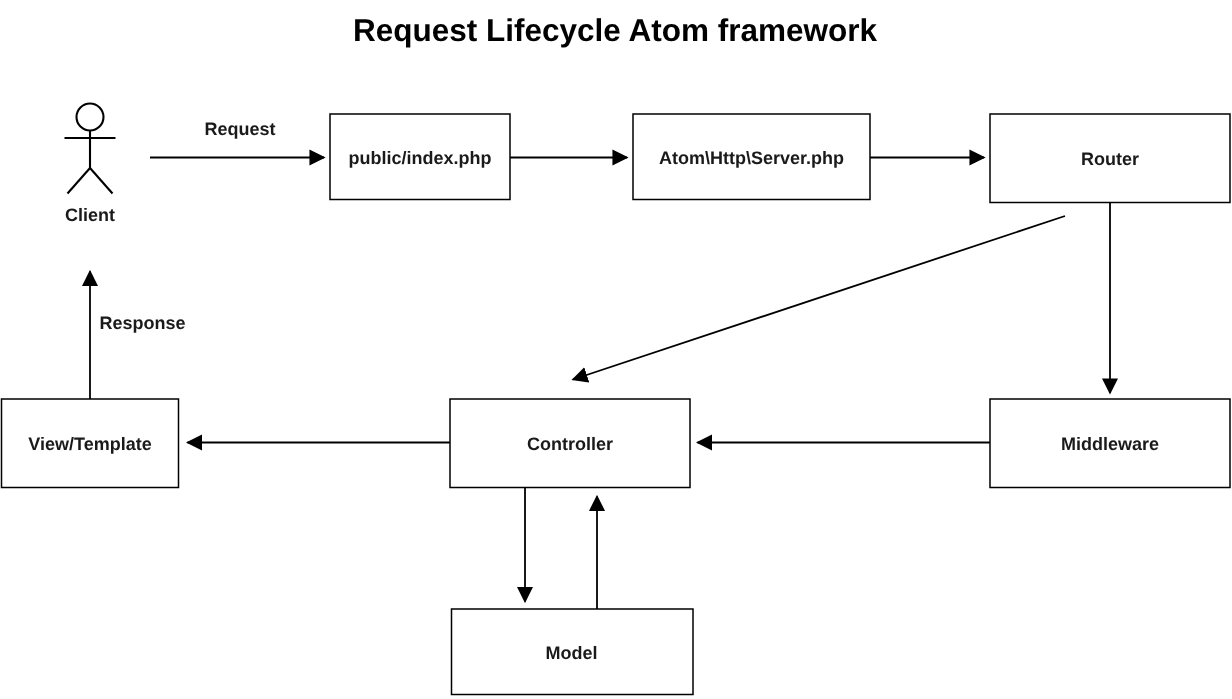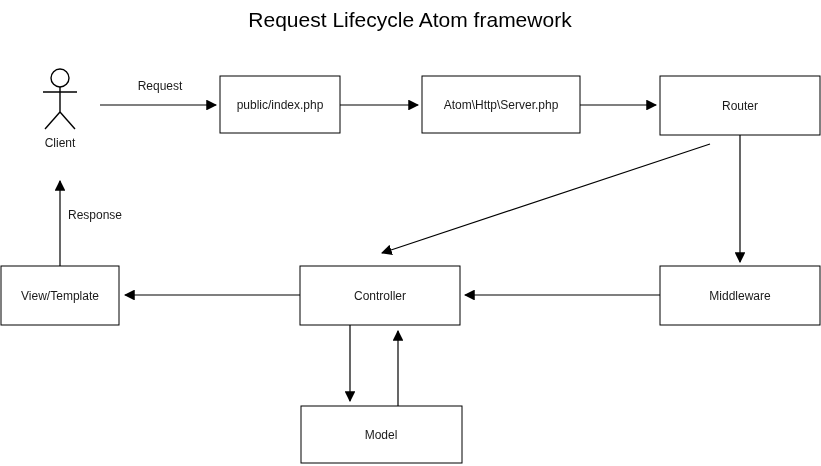--- a/index.html
+++ b/index.html
@@ -3,21 +3,21 @@
 <meta charset="utf-8">
 <style>
   html, body {
     margin: 0;
     padding: 0;
     background: #ffffff;
     width: 821px;
     height: 466px;
     font-family: "Liberation Sans", sans-serif;
   }
-  .canvas-wrap { position: relative; width: 740px; height: 466px; }
+  .canvas-wrap { position: relative; width: 740px; height: 466px; font-weight: bold; }
   svg { display: block; }
   .node-rect { fill: #ffffff; stroke: #000000; stroke-width: 1; }
   .node-label {
     fill: #1a1a1a;
     font-size: 12px;
     font-family: "Liberation Sans", sans-serif;
     text-anchor: middle;
   }
   .edge-line { stroke: #000000; stroke-width: 1.2; fill: none; }
   .actor-line { stroke: #000000; stroke-width: 1.4; fill: none; }

